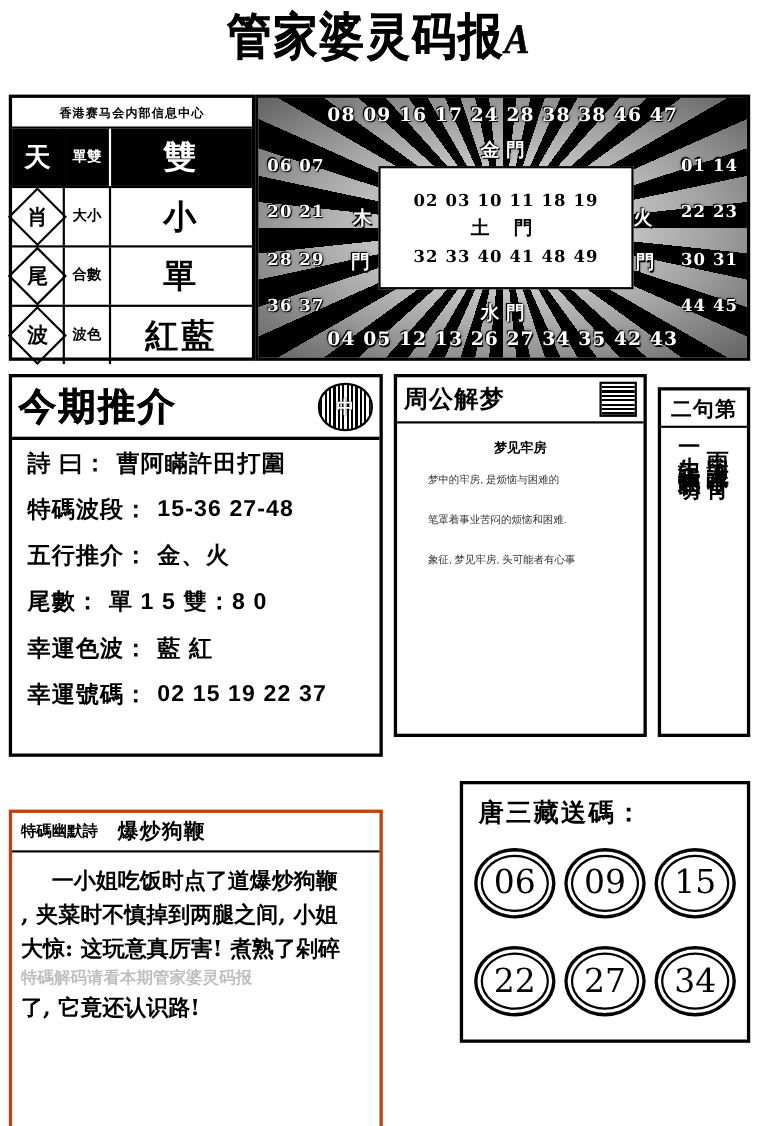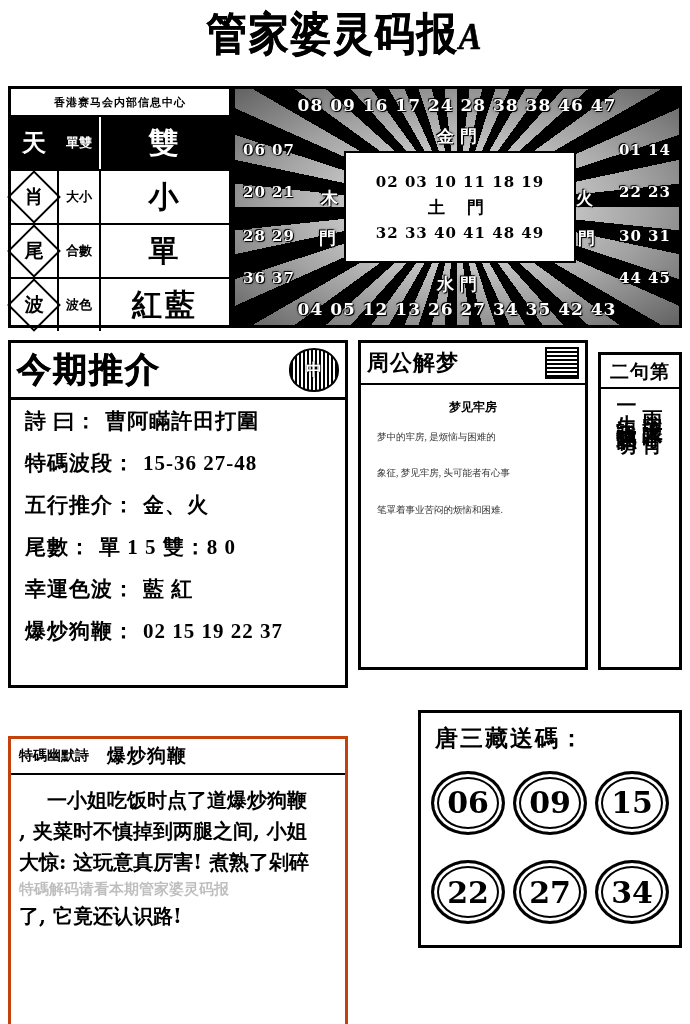--- a/index.html
+++ b/index.html
@@ -119,21 +119,21 @@
   }
   .seal{
     width:46px;height:40px;border-radius:50%/48%;
     background:repeating-linear-gradient(90deg,#000 0 2px,#fff 2px 4px);
     border:2px solid #000;display:flex;align-items:center;justify-content:center;
     color:#fff;font-weight:bold;font-size:16px;text-shadow:0 0 2px #000;
     font-family:"DejaVu Serif","Liberation Serif",serif;
   }
   .tj-line{
     display:flex;align-items:center;height:42px;padding-left:14px;
-    font-family:Liberation Serif, serif;
+    font-family:Liberation Sans, sans-serif;
     font-size:21px;font-weight:bold;letter-spacing:1px;
   }
   .tj-line .lbl{white-space:nowrap;}
   .tj-line .val{margin-left:8px;white-space:nowrap;}
 
   
   .dream{
     position:absolute;left:358px;top:340px;width:230px;height:330px;
     border:3px solid #000;background:#fff;box-sizing:border-box;
   }
@@ -148,22 +148,22 @@
   .dream-stamp{
     width:30px;height:28px;border:2px solid #000;
     background:repeating-linear-gradient(0deg,#000 0 2px,#fff 2px 4px);
   }
   .dream-body{padding:10px 12px;}
   .dream-body .d-ttl{
     font-size:12px;font-weight:bold;text-align:center;margin:4px 0 14px;
     font-family:"DejaVu Serif","Liberation Serif",serif;
   }
   .dream-body p{
-    margin:0 4px 22px;font-size:9.5px;line-height:1.5;color:#333;
-    font-family:Liberation Serif, serif;
+    margin:0 16px 22px;font-size:9.5px;line-height:1.5;color:#333;
+    font-family:Liberation Sans, sans-serif;
   }
 
   
   .verse{
     position:absolute;left:598px;top:352px;width:84px;height:318px;
     border:3px solid #000;background:#fff;box-sizing:border-box;
     display:flex;flex-direction:column;align-items:center;
   }
   .verse-top{
     font-family:"DejaVu Serif","Liberation Serif",serif;
@@ -210,21 +210,21 @@
     padding:10px 0 4px 14px;
   }
   .balls-grid{
     flex:1;display:grid;grid-template-columns:repeat(3,1fr);grid-template-rows:repeat(2,1fr);
     align-items:center;justify-items:center;padding:0 6px 8px;
   }
   .ball{
     width:68px;height:58px;border:3px solid #000;border-radius:50%;
     display:flex;align-items:center;justify-content:center;
     font-family:"DejaVu Serif","Liberation Serif",serif;
-    font-size:30px;font-weight:bold;
+    font-size:30px;font-weight:normal;
     box-shadow:inset 0 0 0 3px #fff, inset 0 0 0 5px #000;
   }
 </style>
 </head>
 <body>
 
 <div class="page">
 
   <div class="masthead">
     <div class="title">
@@ -320,35 +320,35 @@
     </div>
     <div class="tj-line">
       <span class="lbl">尾數：</span>
       <span class="val">單 1 5  雙：8 0</span>
     </div>
     <div class="tj-line">
       <span class="lbl">幸運色波：</span>
       <span class="val">藍  紅</span>
     </div>
     <div class="tj-line">
-      <span class="lbl">爆炒狗鞭：</span>
+      <span class="lbl">幸運號碼：</span>
       <span class="val">02 15 19 22 37</span>
     </div>
   </div>
 
   <div class="dream">
     <div class="dream-head">
       <div class="ttl">周公解梦</div>
       <div class="dream-stamp"></div>
     </div>
     <div class="dream-body">
       <div class="d-ttl">梦见牢房</div>
       <p>梦中的牢房, 是烦恼与困难的</p>
+      <p>笔罩着事业苦闷的烦恼和困难.</p>
       <p>象征, 梦见牢房, 头可能者有心事</p>
-      <p>笔罩着事业苦闷的烦恼和困难.</p>
     </div>
   </div>
 
   <div class="verse">
     <div class="verse-top">二句第</div>
     <div class="verse-cols">
       <div class="vcol">雨字讓人呼不肖</div>
       <div class="vcol">一生誤我也聰明</div>
     </div>
   </div>

